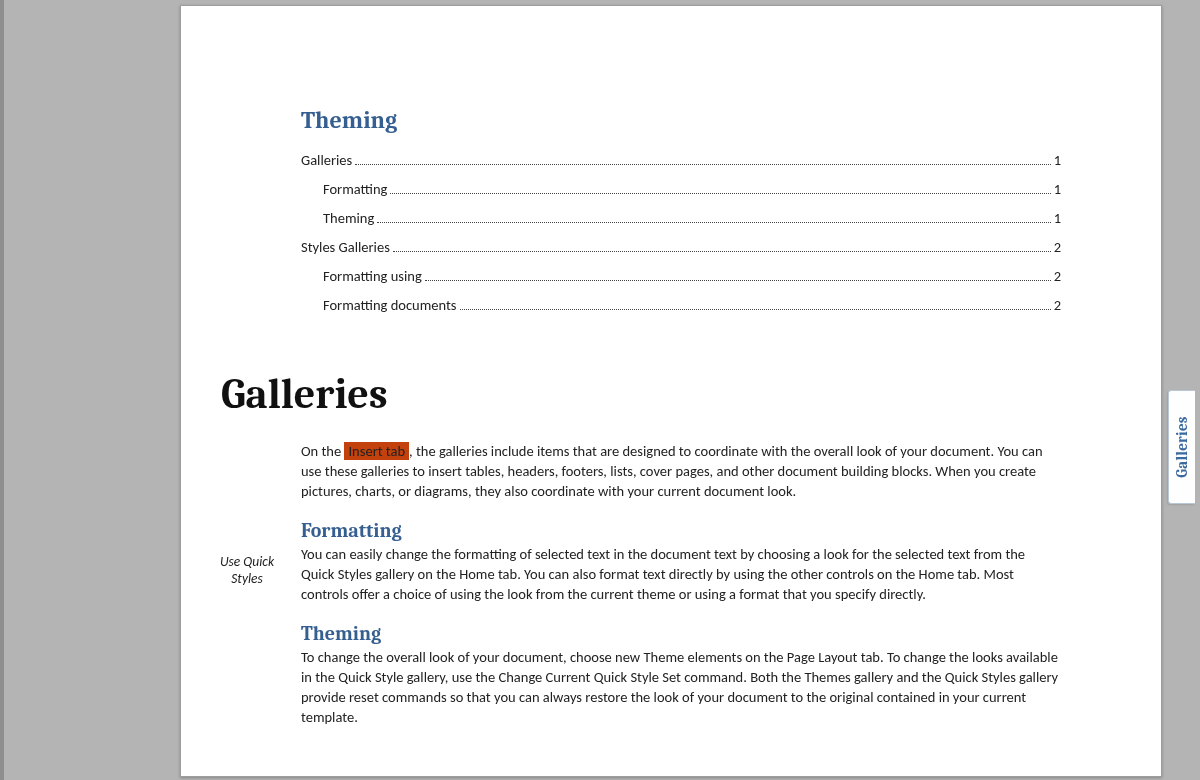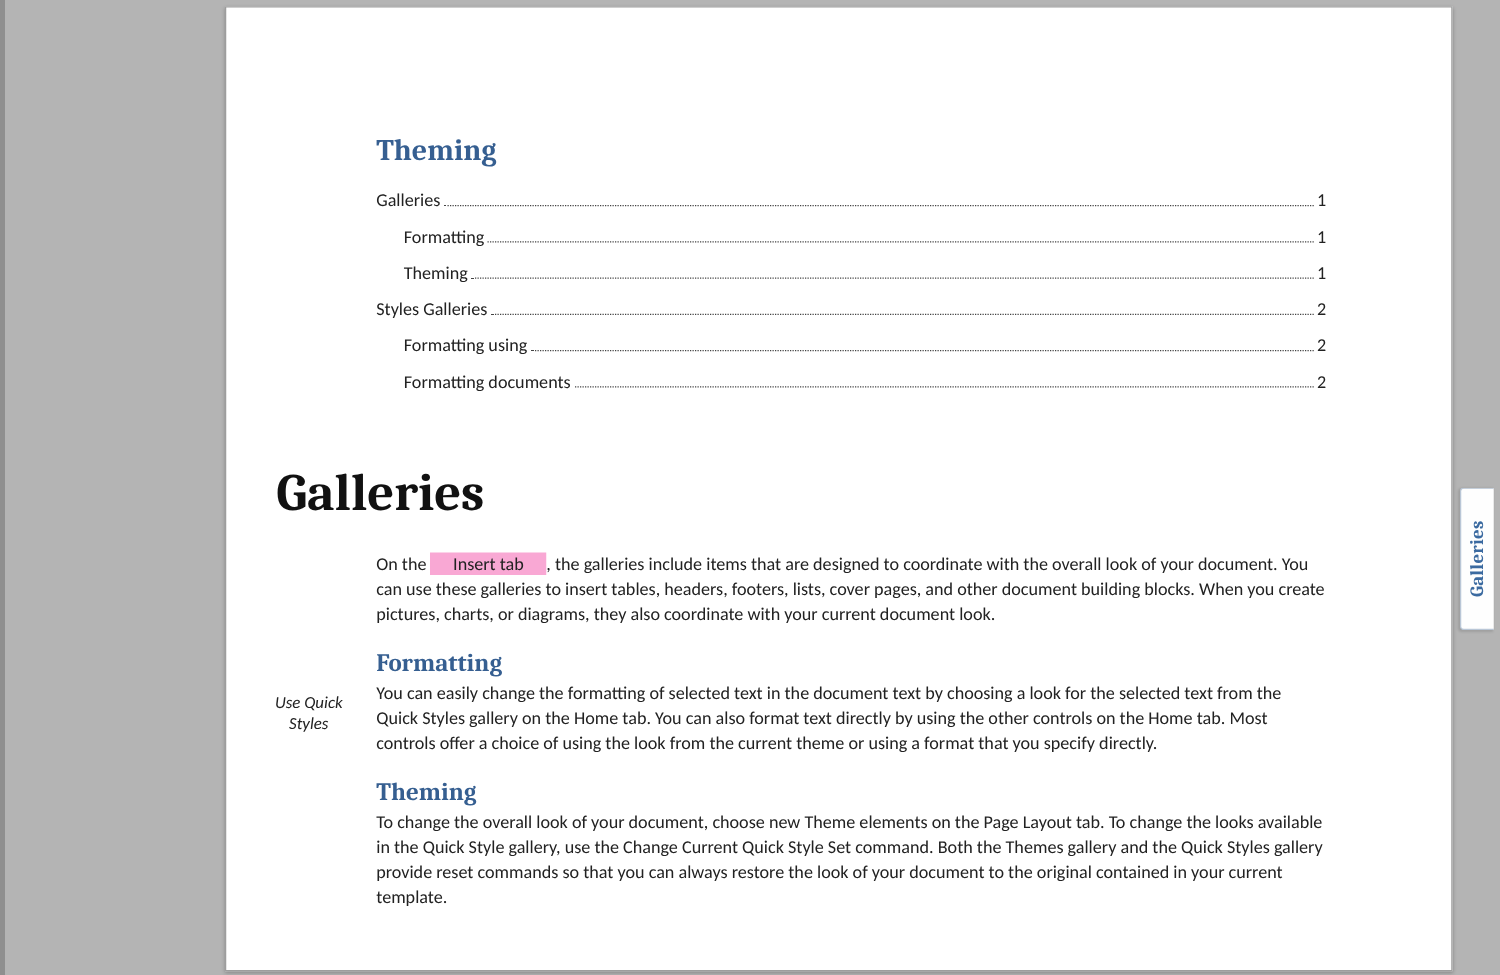--- a/index.html
+++ b/index.html
@@ -84,22 +84,22 @@
     margin: 18px 0 2px 0;
   }
   .body {
     font-size: 14.5px;
     line-height: 1.38;
     color: #222;
     margin: 0;
     text-align: left;
   }
   .highlight {
-    background: #f9a8d4;
-    padding: 0 18px;
+    background: #c2410c;
+    padding: 0 4px;
   }
 
   .margin-note {
     position: absolute;
     left: 30px;
     top: 548px;
     width: 72px;
     text-align: center;
     font-style: italic;
     font-size: 13.5px;

